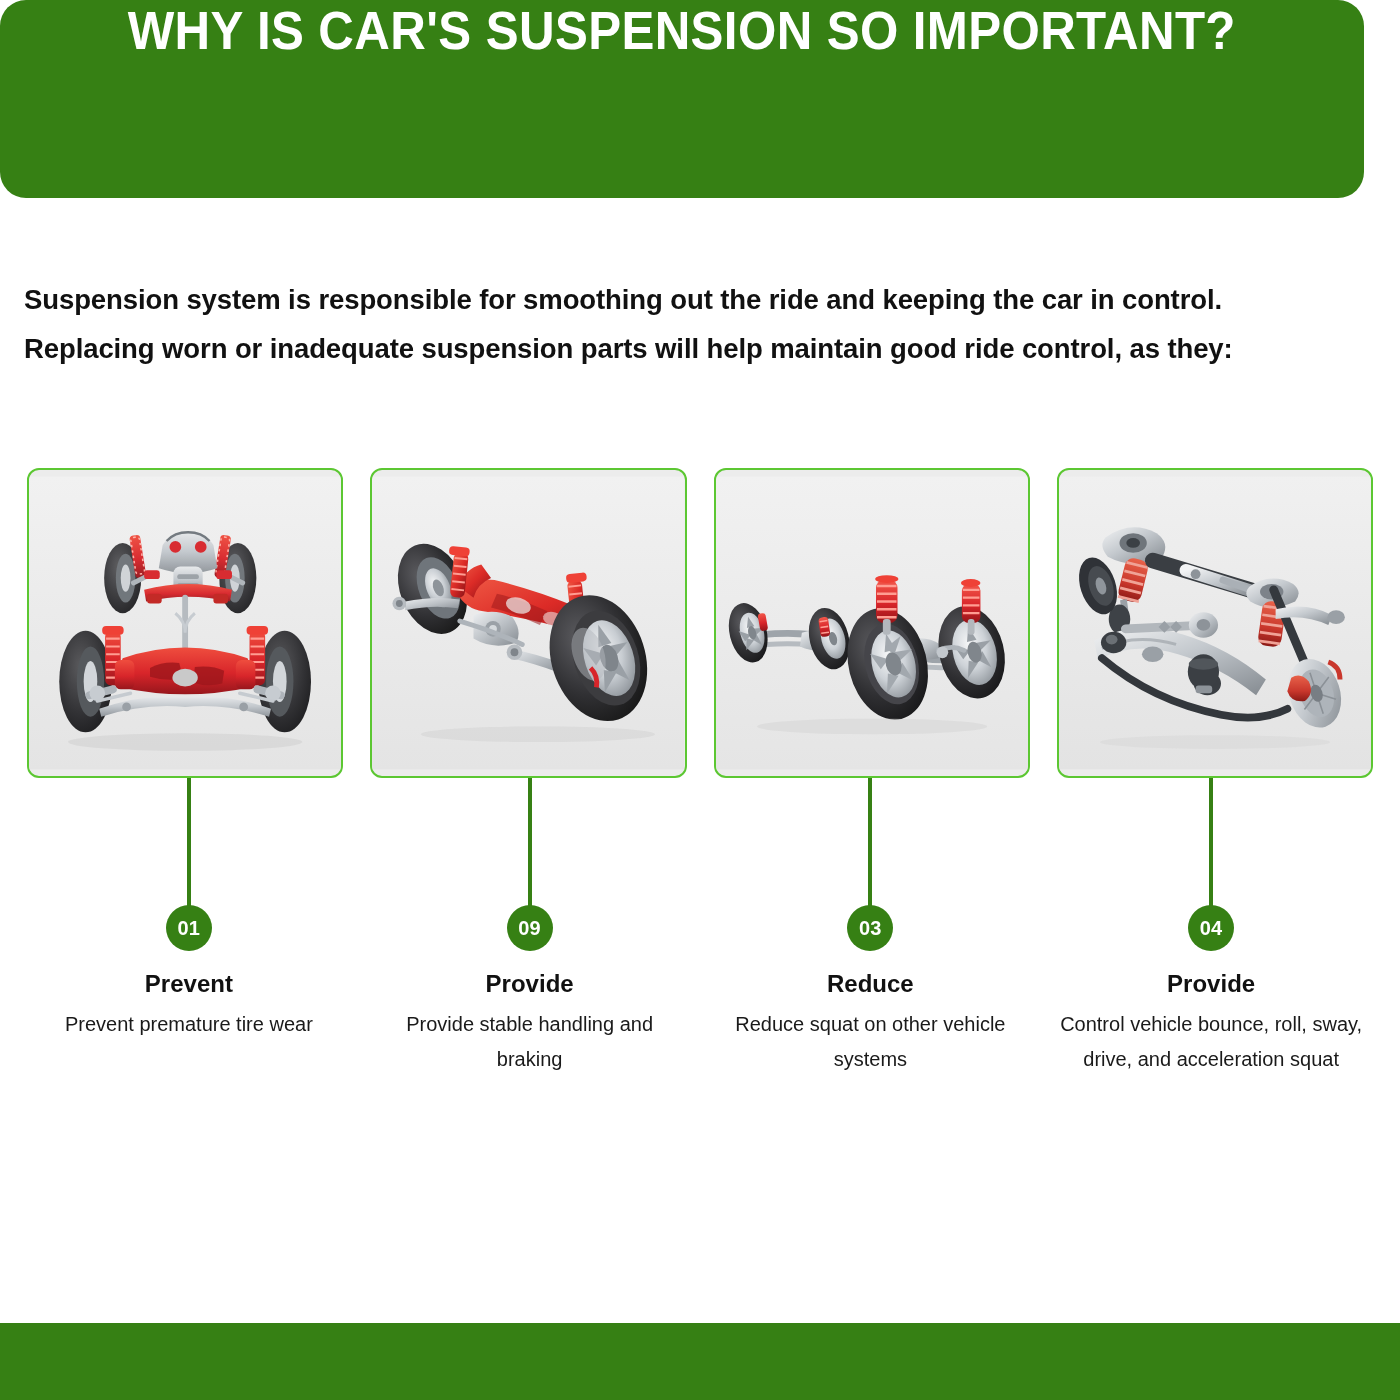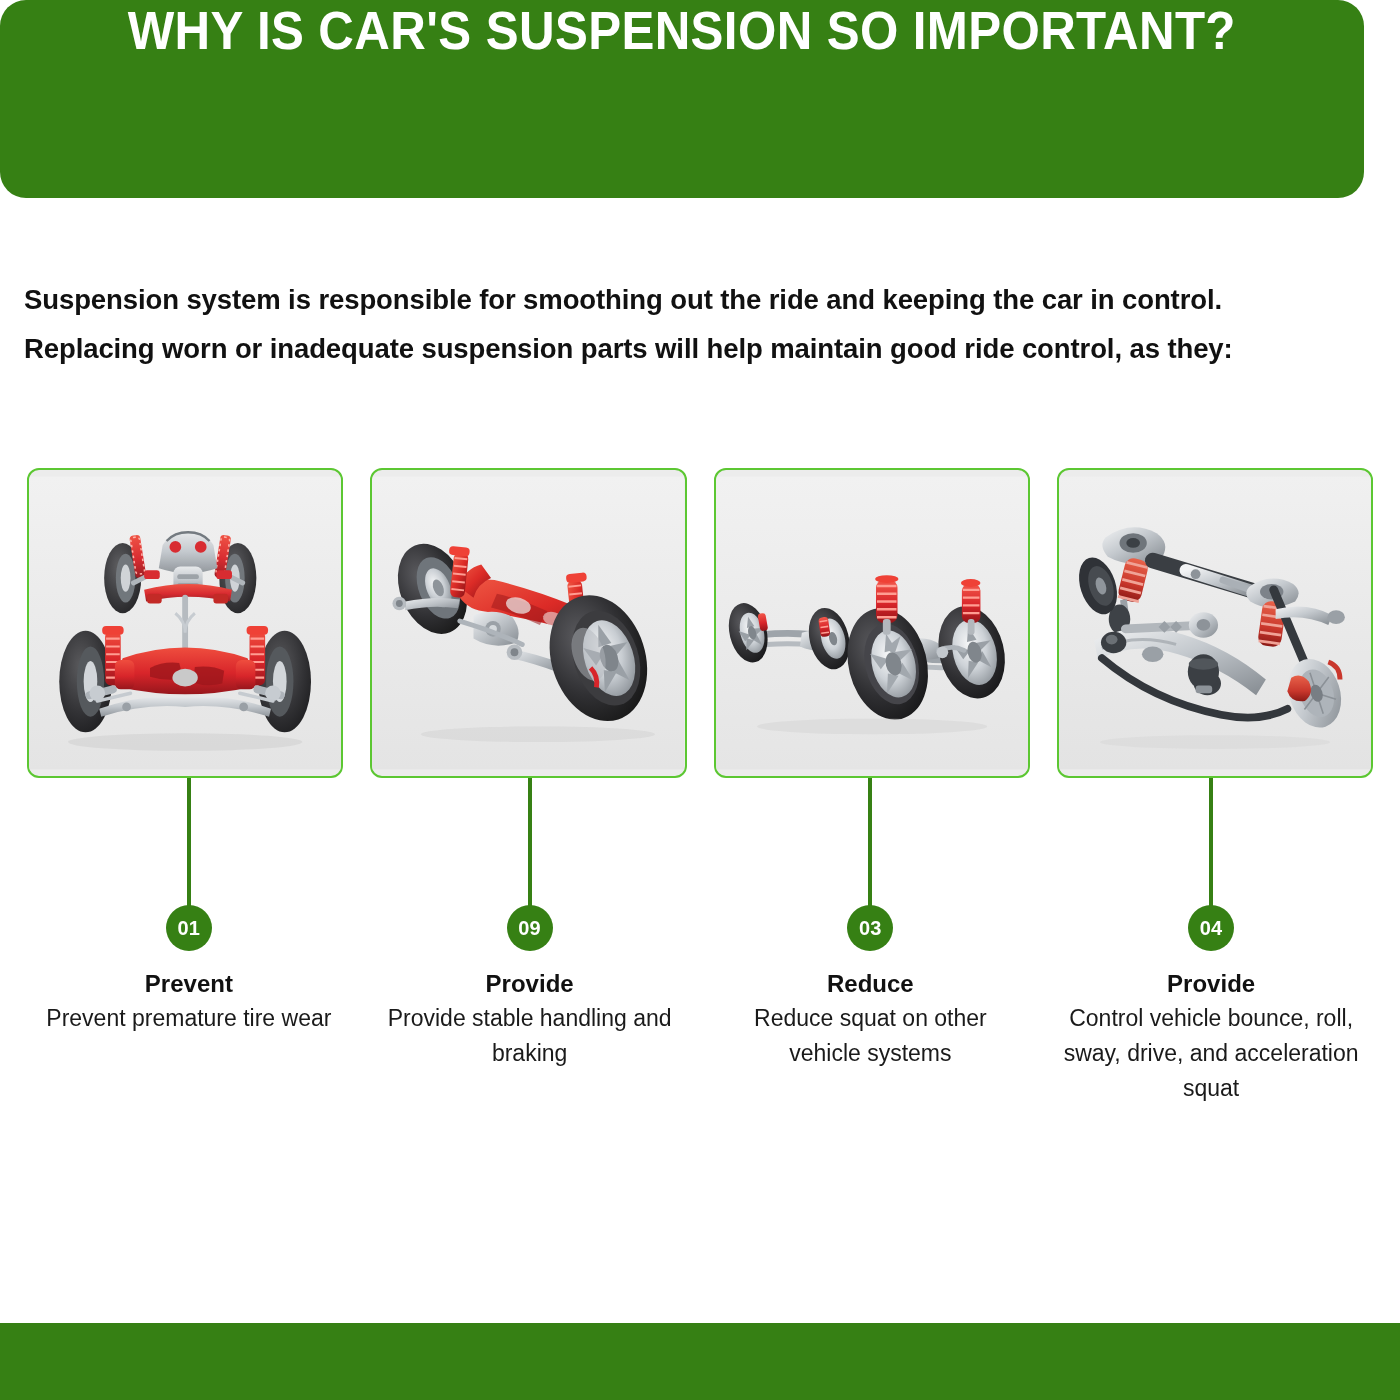--- a/index.html
+++ b/index.html
@@ -115,22 +115,23 @@
   }
   .cap-title {
     margin-top: 16px;
     font-weight: 700;
     font-size: 24px;
     color: #111111;
     text-align: center;
     line-height: 34px;
   }
   .cap-desc {
+    margin-top: 6px;
     font-weight: 400;
-    font-size: 23px;
+    font-size: 20px;
     line-height: 35px;
     color: #1a1a1a;
     text-align: center;
     max-width: 310px;
   }
 
   
   .footer-bar {
     position: absolute;
     left: 0;

